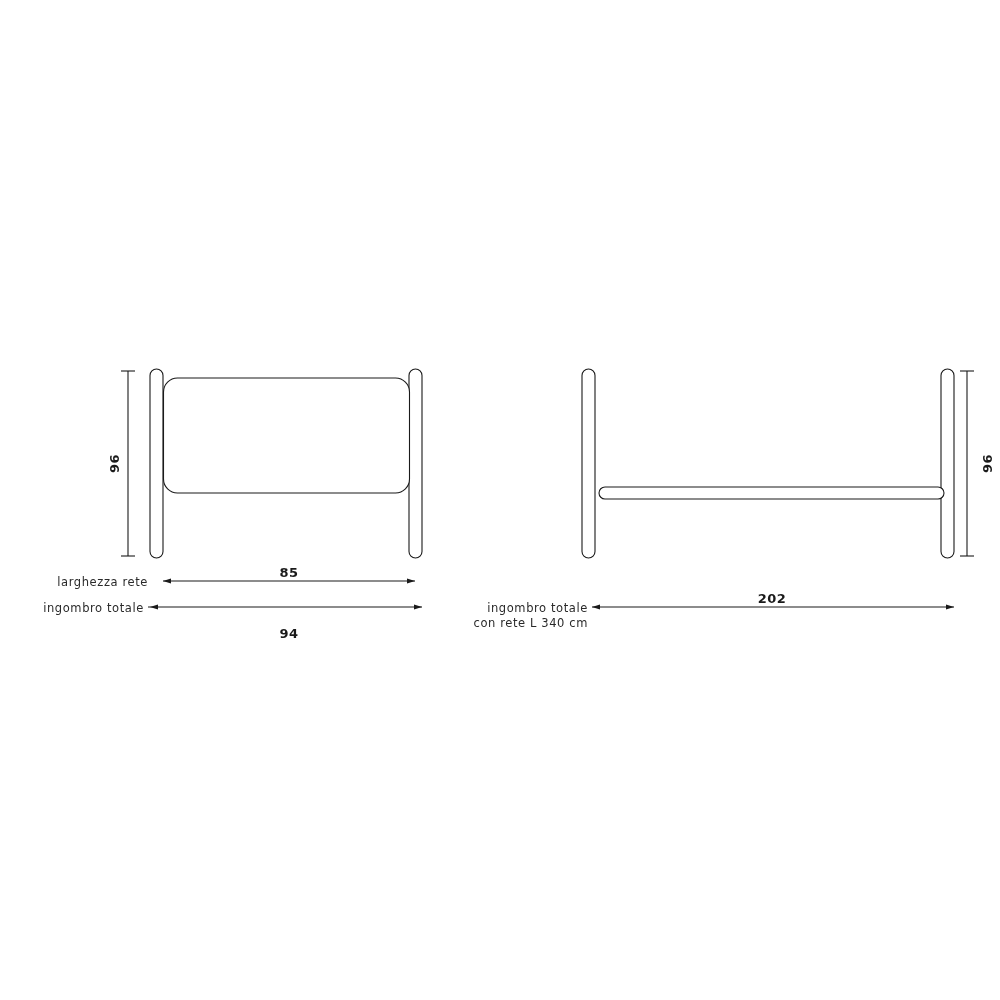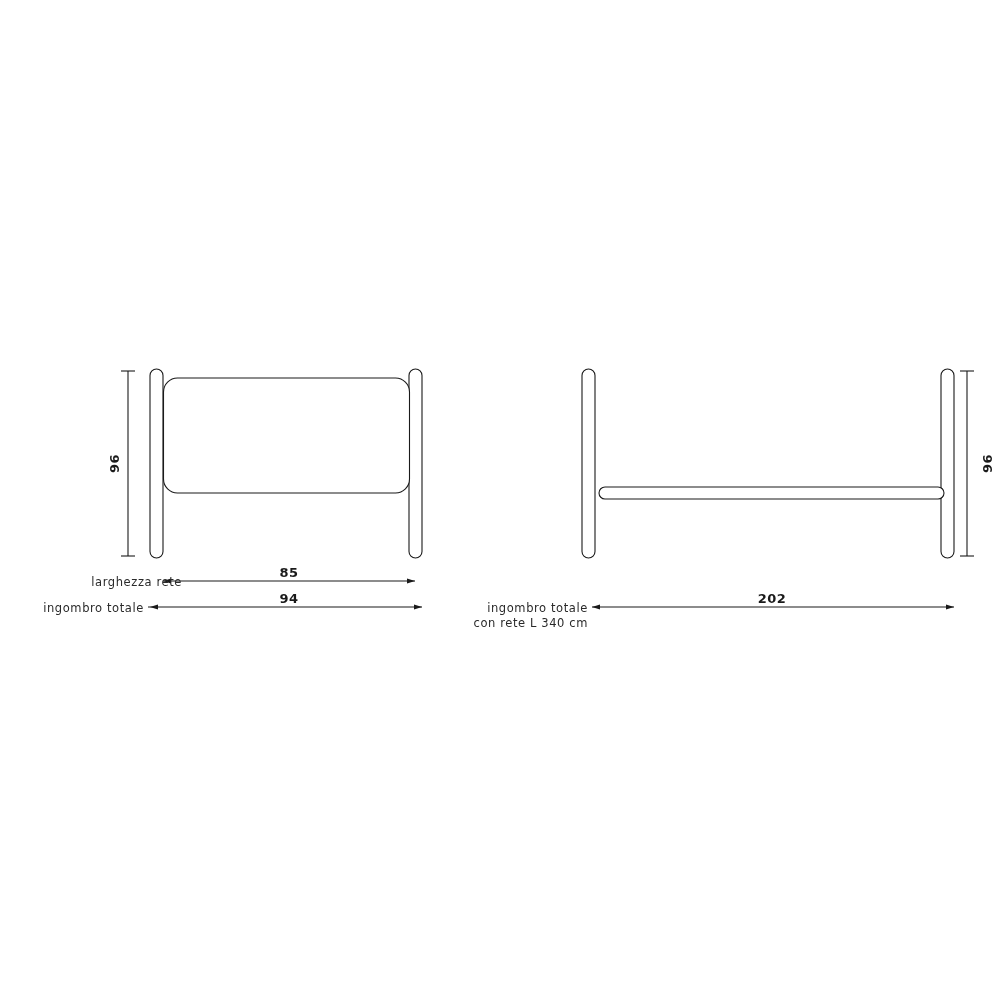--- a/index.html
+++ b/index.html
@@ -108,23 +108,23 @@
         <polygon points="592,607 600,604.6 600,609.4" fill="#1a1a1a" stroke="none"></polygon>
         <polygon points="954,607 946,604.6 946,609.4" fill="#1a1a1a" stroke="none"></polygon>
       </g>
     </g>
   </svg>
 
   <div class="dim-label dim-value dim-rot" style="left: 101px; top: 456px; width: 26px; text-align: center;">96</div>
 
   <div class="dim-label dim-value" style="left: 268px; top: 565px; width: 42px; text-align: center;">85</div>
 
-  <div class="dim-label dim-value" style="left: 268px; top: 591px; width: 42px; text-align: center;">94</div>
+  <div class="dim-label dim-value" style="left: 268px; top: 626px; width: 42px; text-align: center;">94</div>
 
-  <div class="cap-label" style="left: 0px; top: 575px; width: 148px; padding-left: 34px;">larghezza rete</div>
+  <div class="cap-label" style="left: 0px; top: 575px; width: 148px;">larghezza rete</div>
 
   <div class="cap-label" style="left: 0px; top: 601px; width: 144px;">ingombro totale</div>
 
   <div class="dim-label dim-value dim-rot" style="left: 974px; top: 456px; width: 26px; text-align: center;">96</div>
 
   <div class="dim-label dim-value" style="left: 748px; top: 591px; width: 48px; text-align: center;">202</div>
 
   <div class="cap-label two-line" style="left: 440px; top: 601px; width: 148px;">
     <div>ingombro totale</div>
     <div>con rete L 340 cm</div>

